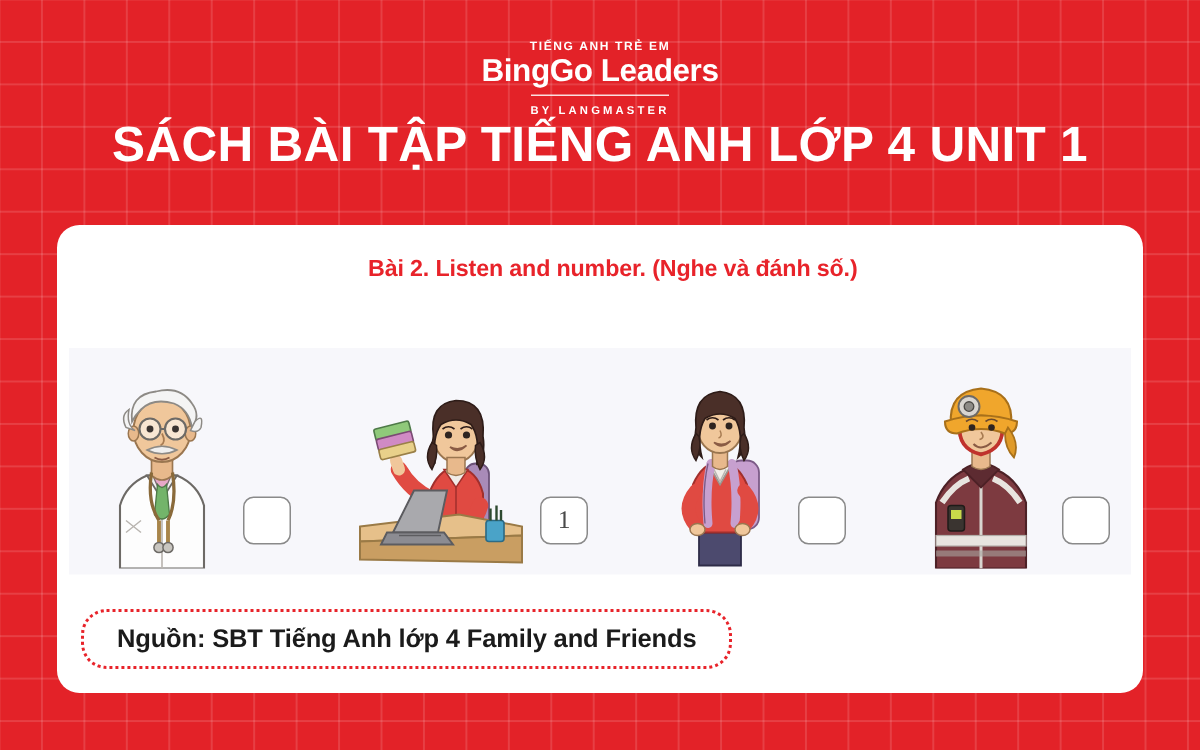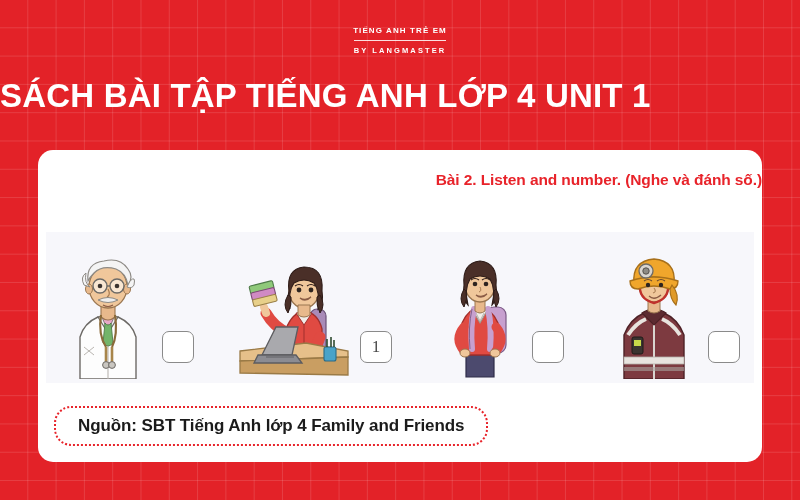--- a/index.html
+++ b/index.html
@@ -62,41 +62,42 @@
     padding-top: 6px;
     border-top: 1px solid rgba(255,255,255,0.85);
   }
 
   
   .page-title {
     position: absolute;
     top: 77px;
     left: 0;
     right: 0;
+    text-align: center;
     color: #ffffff;
     font-size: 33px;
     font-weight: bold;
     letter-spacing: 0.2px;
     line-height: 1.15;
     white-space: nowrap;
   }
 
   
   .card {
     position: absolute;
     left: 38px;
     top: 150px;
     width: 724px;
     height: 312px;
     background: #ffffff;
     border-radius: 15px;
   }
 
   .exercise-heading {
-    text-align: right;
+    text-align: center;
     color: #e8232a;
     font-size: 15.5px;
     font-weight: bold;
     padding-top: 21px;
     letter-spacing: -0.1px;
     margin-left: 17px;
   }
 
   
   .illustration-band {
@@ -160,20 +161,21 @@
   
   svg.fig { display: block; }
 </style>
 </head>
 <body>
 
 <div class="bg-grid"></div>
 
 <div class="logo-block">
   <span class="logo-tagline">TIẾNG ANH TRẺ EM</span>
+  <span class="logo-main">BingGo Leaders</span>
   <span class="logo-sub">BY LANGMASTER</span>
 </div>
 
 <div class="page-title">SÁCH BÀI TẬP TIẾNG ANH LỚP 4 UNIT 1</div>
 
 <div class="card">
 
   <div class="exercise-heading">Bài 2. Listen and number. (Nghe và đánh số.)</div>
 
   <div class="illustration-band">

